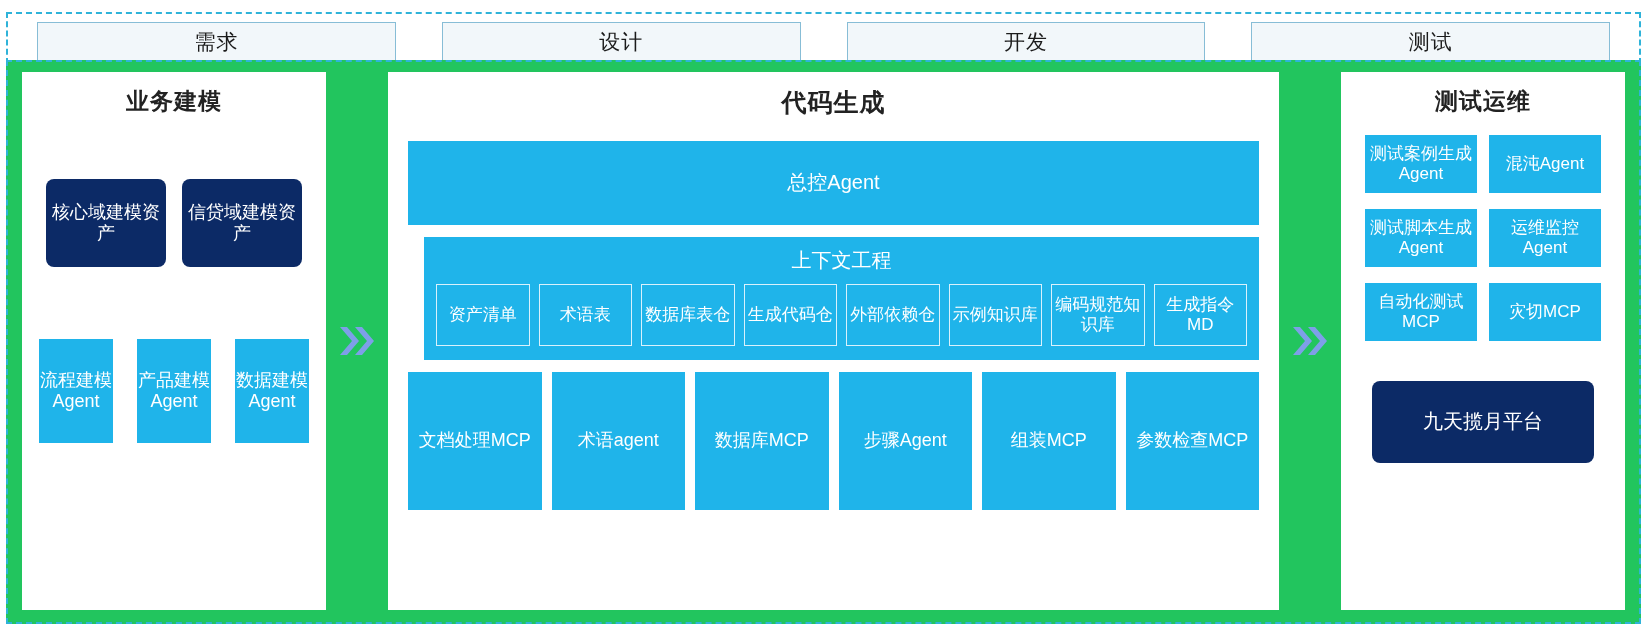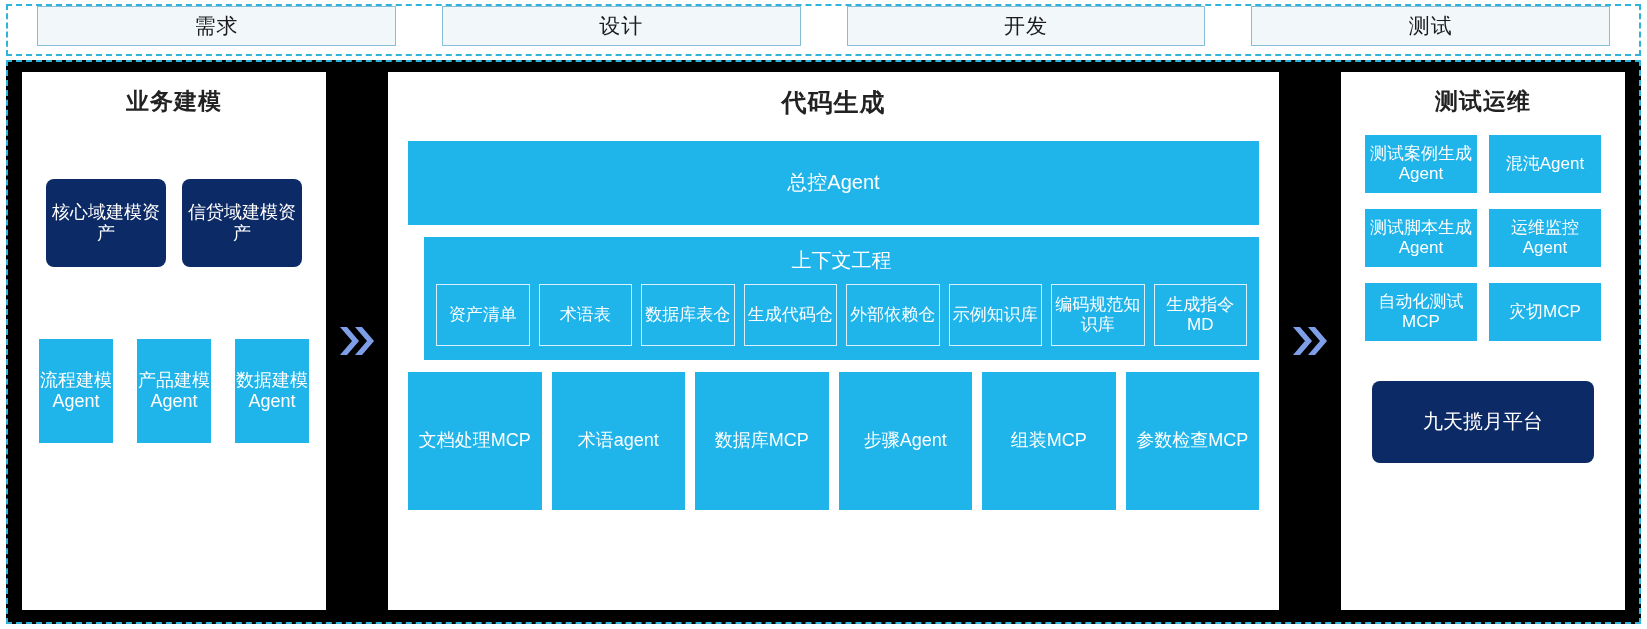--- a/index.html
+++ b/index.html
@@ -15,27 +15,27 @@
     position: relative;
     width: 1647px;
     height: 629px;
     background: #ffffff;
   }
 
   
   .phase-strip {
     position: absolute;
     left: 6px;
-    top: 4px;
+    top: 12px;
     width: 1635px;
     height: 52px;
     border: 2px dashed #2fb3d9;
     background: #ffffff;
     display: flex;
-    align-items: flex-start;
+    align-items: flex-end;
     padding: 0 6px;
   }
   .phase-box {
     flex: 1 1 0;
     margin: 0 23px;
     height: 40px;
     background: #f2f7fa;
     border: 1px solid #87bdd6;
     display: flex;
     align-items: center;
@@ -46,21 +46,21 @@
   }
 
   
   .main-frame {
     position: absolute;
     left: 6px;
     top: 60px;
     width: 1635px;
     height: 564px;
     border: 2px dashed #2fb3d9;
-    background: #000000;
+    background: #22c55e;
     display: flex;
     align-items: stretch;
     padding: 10px 14px 12px 14px;
   }
 
   .panel {
     background: #ffffff;
     position: relative;
     display: flex;
     flex-direction: column;

